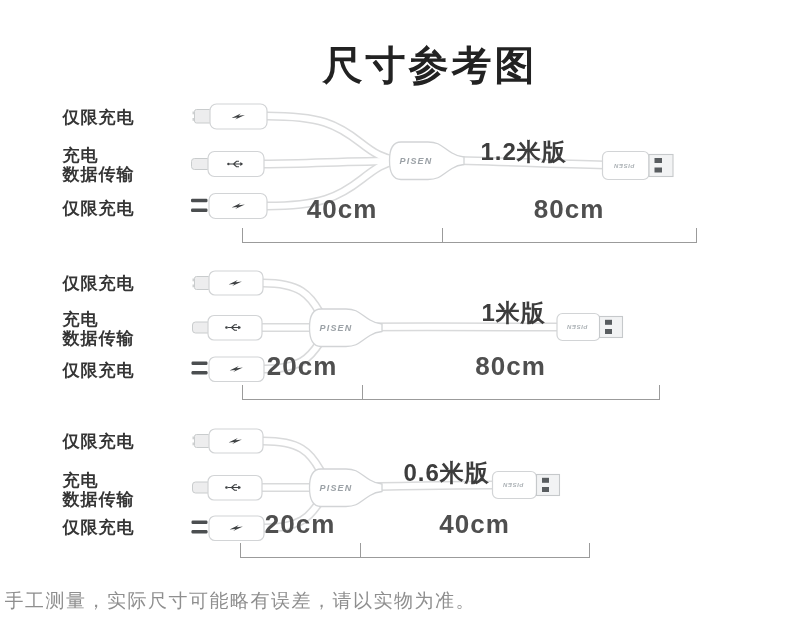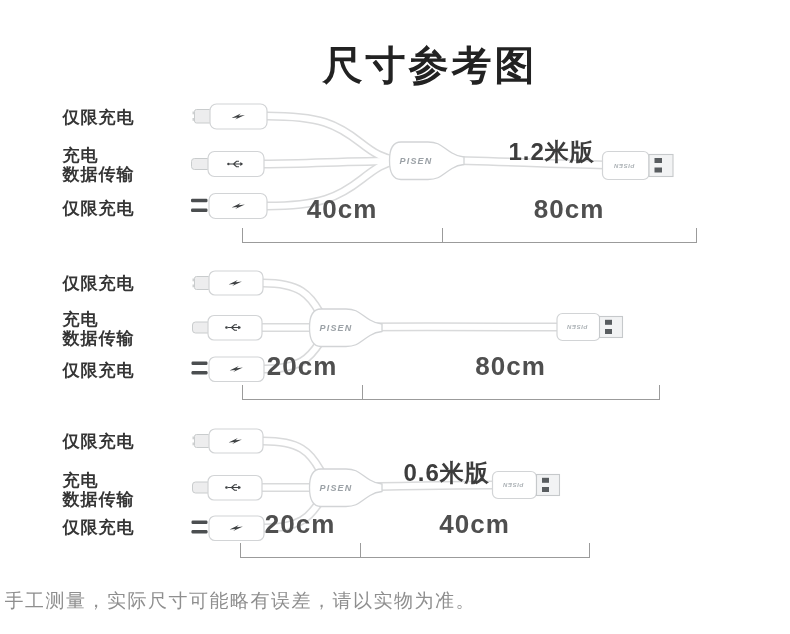--- a/index.html
+++ b/index.html
@@ -208,36 +208,37 @@
       </g>
     </g>
   </svg>
 
   <div class="abs port-label" style="top:108px">仅限充电</div>
   <div class="abs port-label" style="top:146px">
     <span>充电</span>
     <span class="l2">数据传输</span>
   </div>
   <div class="abs port-label" style="top:199px">仅限充电</div>
-  <div class="abs version-label" style="left:504px;top:136px">1.2米版</div>
+  <div class="abs version-label" style="left:476px;top:136px">1.2米版</div>
   <div class="abs bracket" style="left:190px;top:228px">
     <div class="seg" style="width:200px">
       <span class="measure">40cm</span>
     </div>
     <div class="seg last" style="width:255px">
       <span class="measure">80cm</span>
     </div>
   </div>
 
   <div class="abs port-label" style="top:274px">仅限充电</div>
   <div class="abs port-label" style="top:310px">
     <span>充电</span>
     <span class="l2">数据传输</span>
   </div>
   <div class="abs port-label" style="top:361px">仅限充电</div>
+  <div class="abs version-label" style="left:477px;top:297px">1米版</div>
   <div class="abs bracket" style="left:190px;top:385px">
     <div class="seg" style="width:120px">
       <span class="measure">20cm</span>
     </div>
     <div class="seg last" style="width:298px">
       <span class="measure">80cm</span>
     </div>
   </div>
 
   <div class="abs port-label" style="top:432px">仅限充电</div>

